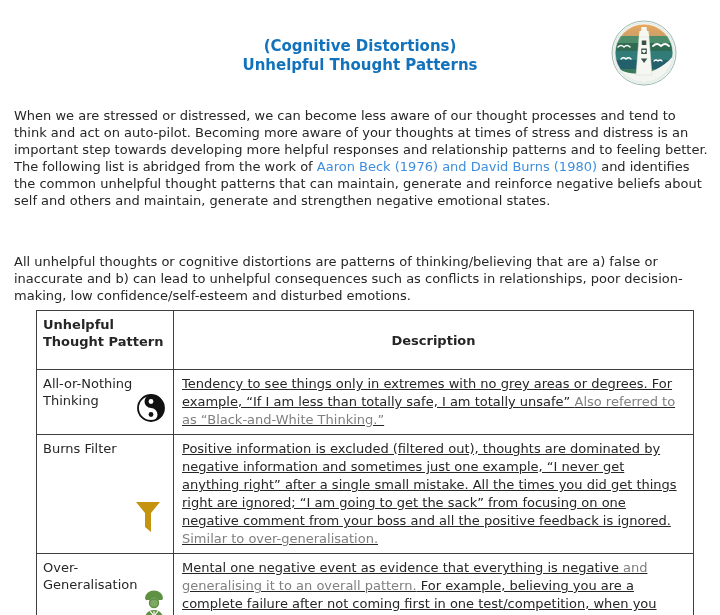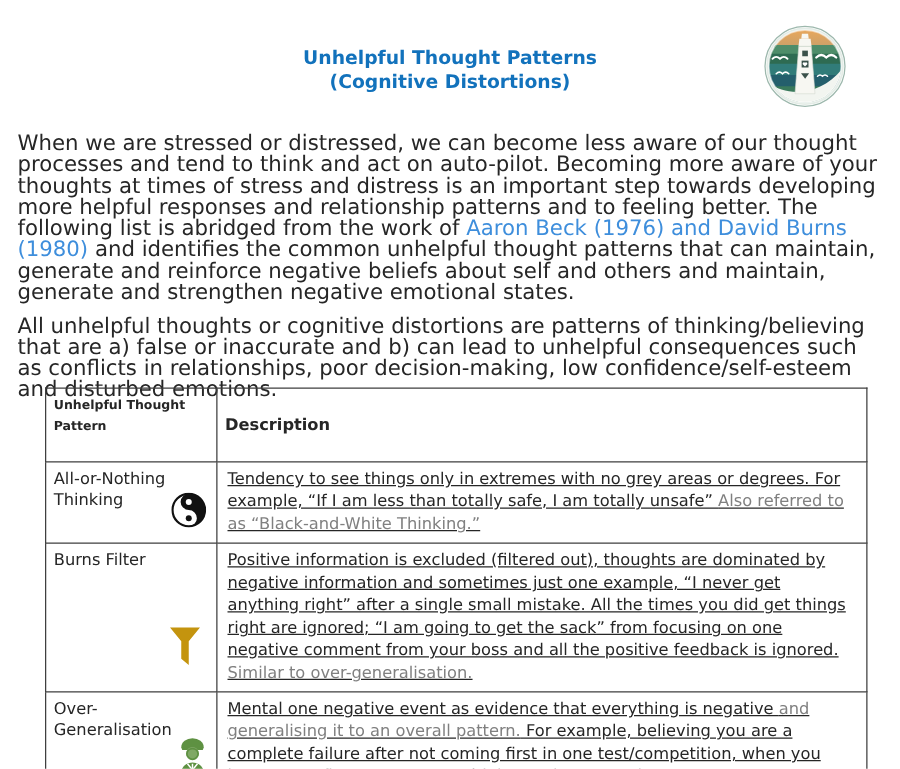--- a/index.html
+++ b/index.html
@@ -10,58 +10,58 @@
     color: var(--text, #262626);
   }
   .title-block {
     position:absolute; top:37px; left:0; width:720px;
     text-align:center; font-weight:bold; font-size:15px; line-height:19px;
     color: var(--title_blue, #1272BC);
   }
   .logo { position:absolute; top:19px; left:610px; width:68px; height:68px; }
   .para {
     position:absolute; left:14px; width:694px;
-    font-size:17px; line-height:17px; color: var(--text, #262626);
+    font-size:13px; line-height:17px; color: var(--text, #262626);
   }
   .para.p1 { top:107px; }
   .para.p2 { top:253px; }
   .link { color: var(--link_blue, #3E8EDC); text-decoration:none; cursor:pointer; }
   .dist-table {
     position:absolute; top:310px; left:36px; width:657px;
     border-collapse:collapse; table-layout:fixed;
     font-size:13px; color: var(--text, #262626);
   }
   .dist-table td, .dist-table th {
     border:1px solid var(--border, #3F3F3F);
     vertical-align:top; text-align:left;
     padding:5px 6px;
   }
   .col-pattern { width:137px; }
   .col-desc { width:520px; }
-  th.h-pattern { font-size:10px; line-height:17px; font-weight:bold; height:59px; }
-  th.h-desc { vertical-align:middle; font-weight:bold; font-size:13px; }
+  th.h-pattern { font-size:13px; line-height:17px; font-weight:bold; height:59px; }
+  th.h-desc { text-align:center; vertical-align:middle; font-weight:bold; font-size:13px; }
   td.pattern-cell { position:relative; line-height:17px; }
   td.desc-cell { padding:5px 8px; line-height:18px;text-decoration:underline; }
   .muted { color: var(--muted, #808080); }
   .row1 td { height:60px;margin-left:22px; }
   .row2 td { height:107px; }
   .row3 td { height:71px; }
   .cell-icon { position:absolute; }
   .icon-yinyang { top:24px; left:100px; width:28px; height:28px; }
   .icon-funnel  { top:66px; left:98px;  width:26px; height:32px; }
   .icon-person  { top:32px; left:106px; width:22px; height:38px; }
 </style>
 </head>
 <body>
 
 <div class="page">
 
   <div class="title-block">
+    <div>(Cognitive Distortions)</div>
     <div>Unhelpful Thought Patterns</div>
-    <div>(Cognitive Distortions)</div>
   </div>
 
   <div class="logo">
     <svg width="68" height="68" viewBox="0 0 68 68">
       <defs>
         <clipPath id="logoClip">
             <circle cx="34" cy="34" r="29"></circle>
           </clipPath>
         <linearGradient id="skyGrad" x1="0" y1="0" x2="0" y2="1">
           <stop offset="0" stop-color="#E8A75C"></stop>

